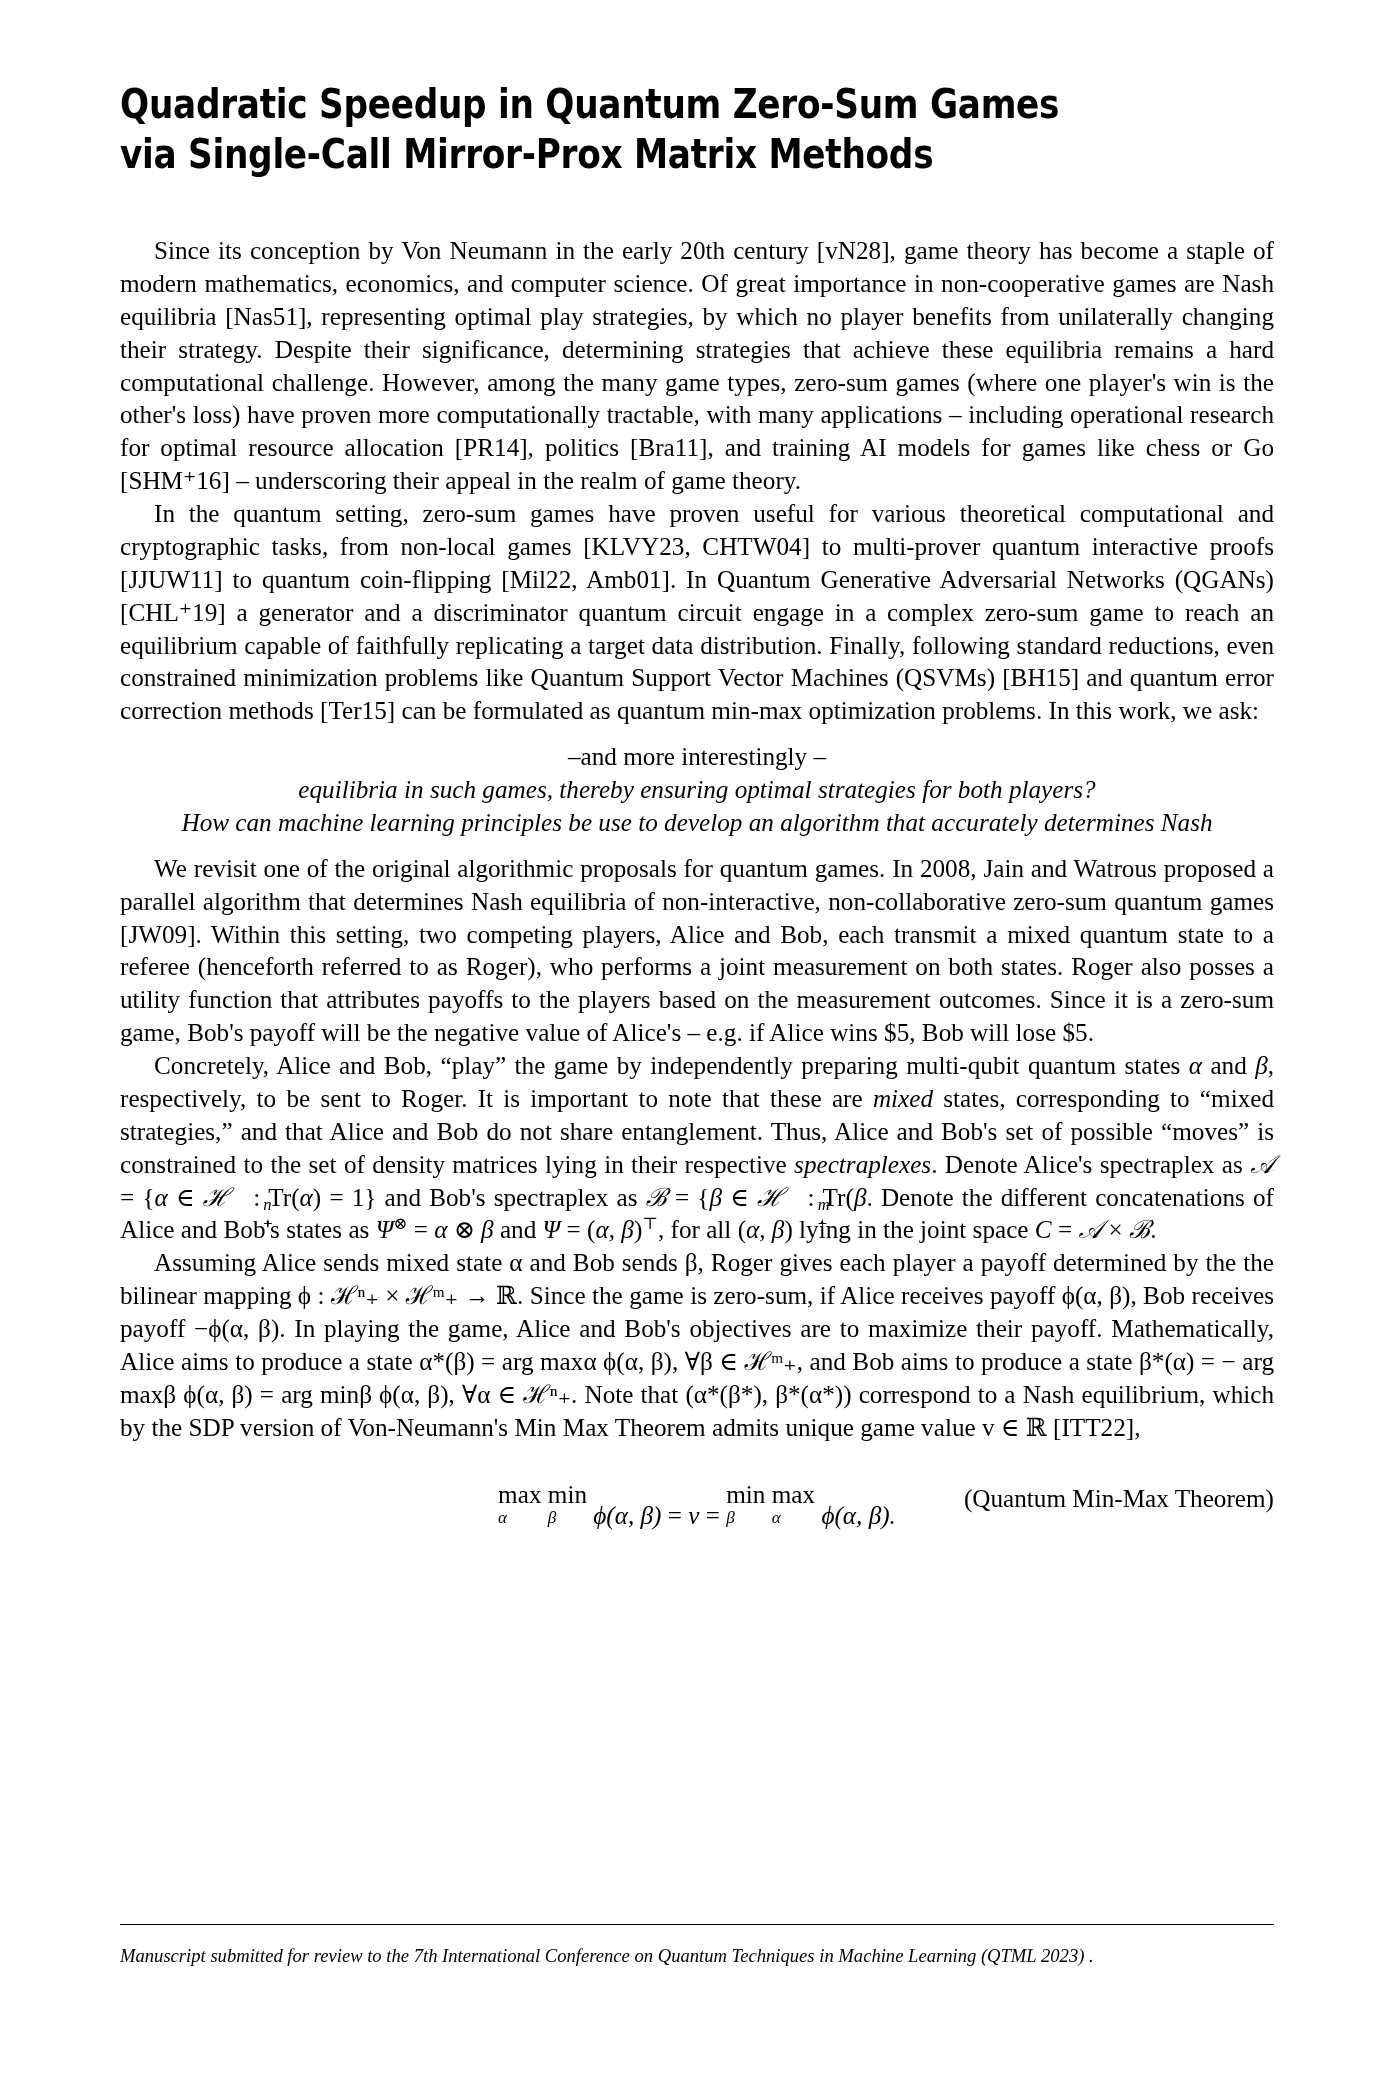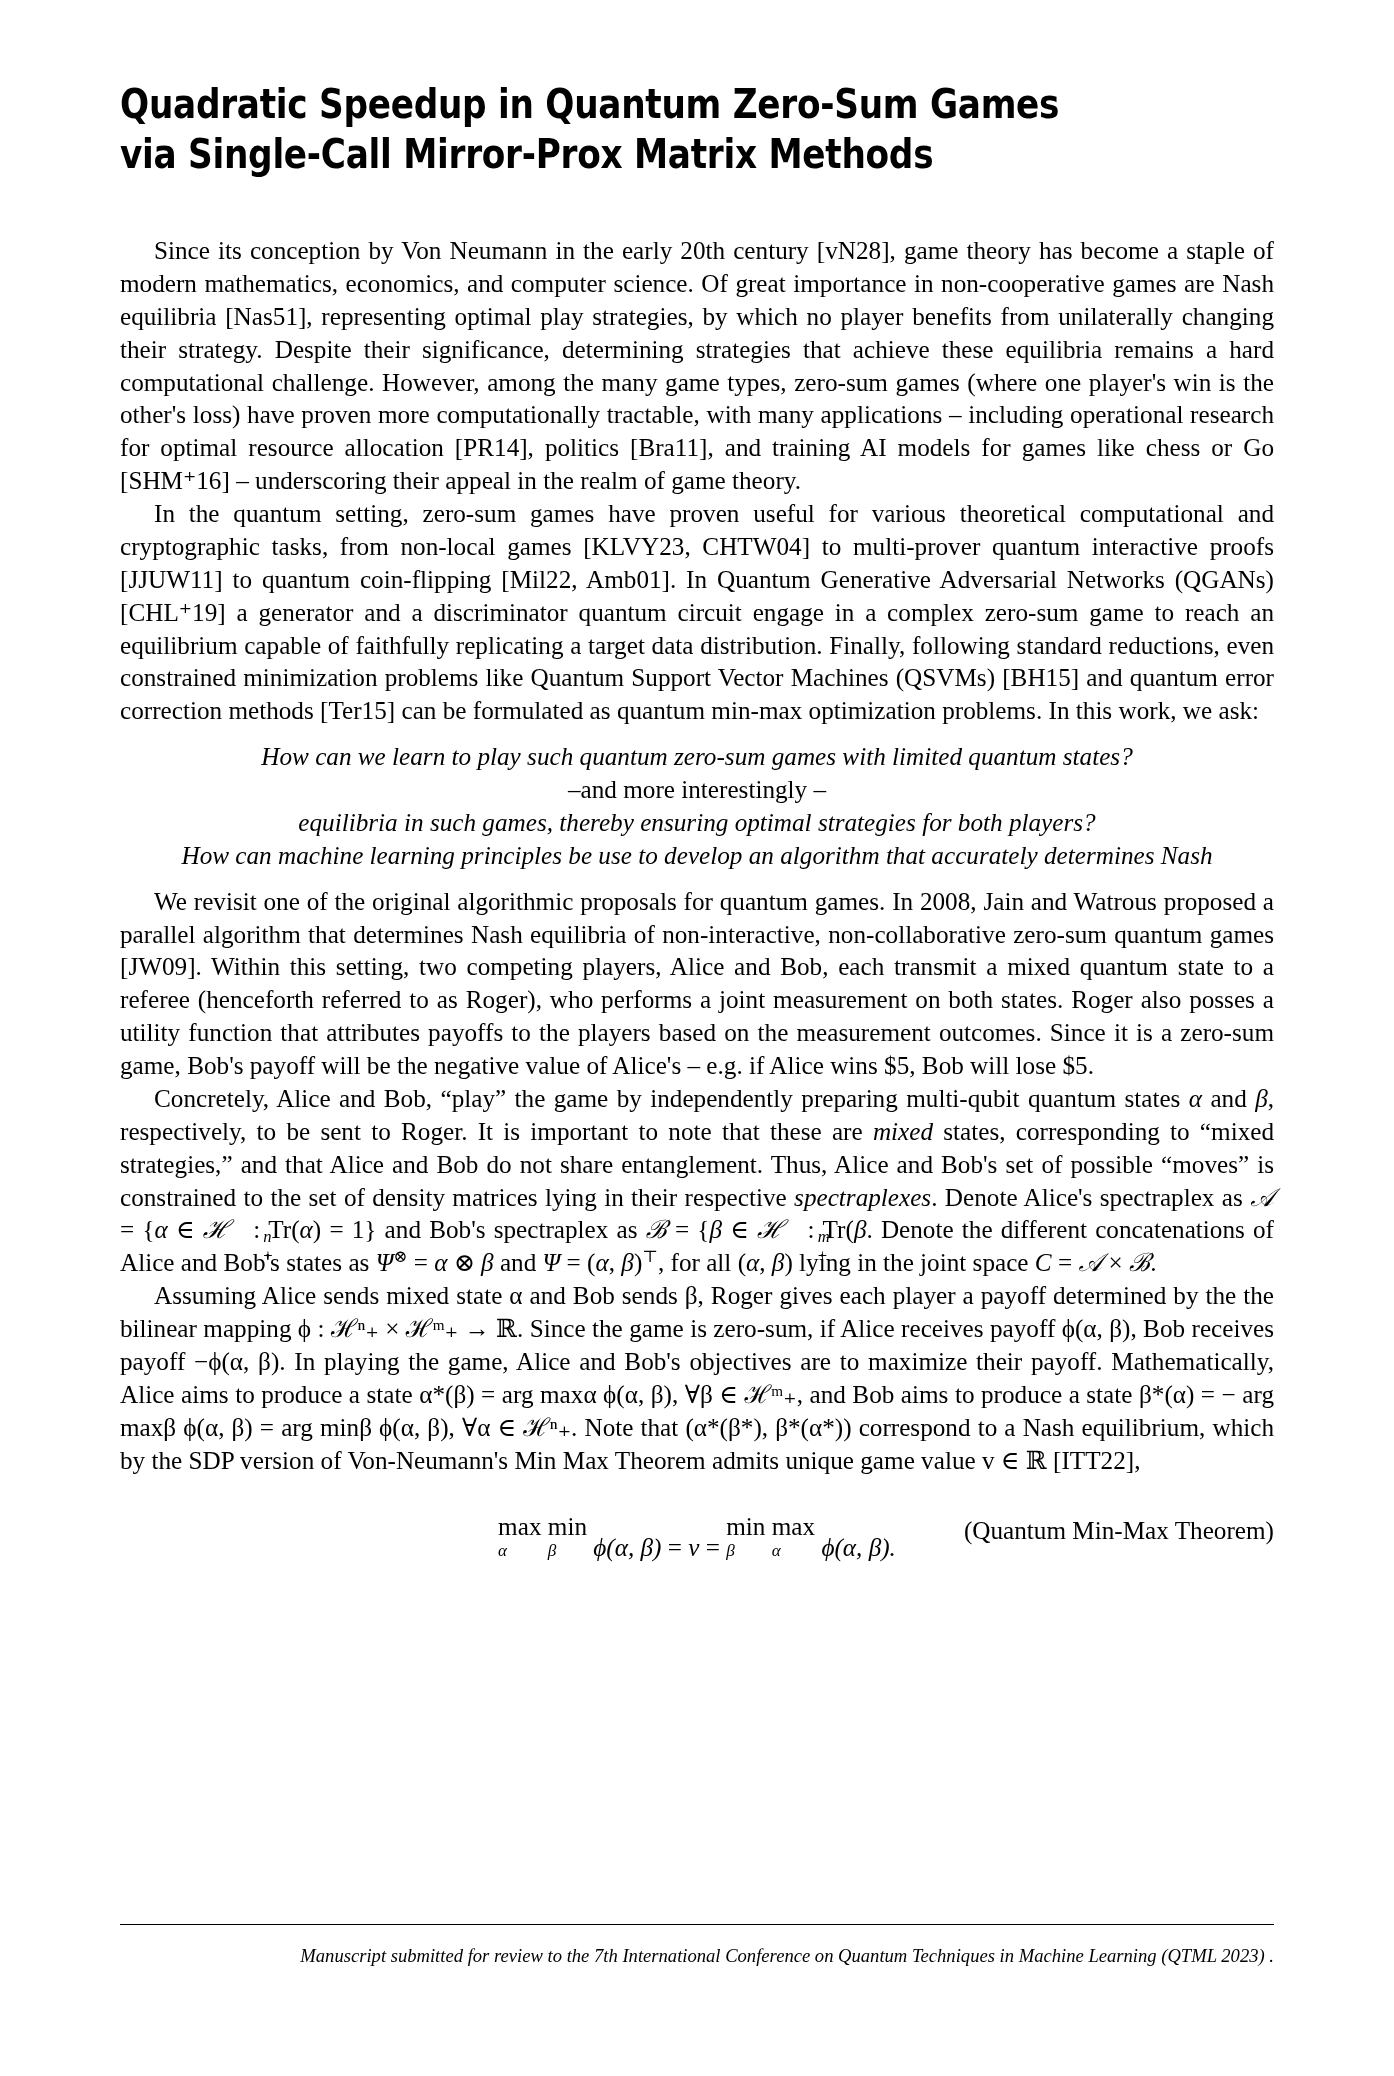--- a/index.html
+++ b/index.html
@@ -148,41 +148,40 @@
     background: #000;
   }
   .footer-note {
     position: absolute;
     left: 120px;
     top: 1944px;
     width: 1154px;
     font-style: italic;
     font-size: 18.6px;
     line-height: 1.3;
-    text-align: right;
+    text-align: left;
   }
 </style>
 </head>
 <body>
 
 <div class="page">
 
   <h1 class="title">
     <span class="tline">Quadratic Speedup in Quantum Zero-Sum Games</span>
     <span class="tline">via Single-Call Mirror-Prox Matrix Methods</span>
   </h1>
 
   <div class="body-col">
 
     <p class="para">Since its conception by Von Neumann in the early 20th century [vN28], game theory has become a staple of modern mathematics, economics, and computer science. Of great importance in non-cooperative games are Nash equilibria [Nas51], representing optimal play strategies, by which no player benefits from unilaterally changing their strategy. Despite their significance, determining strategies that achieve these equilibria remains a hard computational challenge. However, among the many game types, zero-sum games (where one player's win is the other's loss) have proven more computationally tractable, with many applications – including operational research for optimal resource allocation [PR14], politics [Bra11], and training AI models for games like chess or Go [SHM⁺16] – underscoring their appeal in the realm of game theory.</p>
 
     <p class="para">In the quantum setting, zero-sum games have proven useful for various theoretical computational and cryptographic tasks, from non-local games [KLVY23, CHTW04] to multi-prover quantum interactive proofs [JJUW11] to quantum coin-flipping [Mil22, Amb01]. In Quantum Generative Adversarial Networks (QGANs) [CHL⁺19] a generator and a discriminator quantum circuit engage in a complex zero-sum game to reach an equilibrium capable of faithfully replicating a target data distribution. Finally, following standard reductions, even constrained minimization problems like Quantum Support Vector Machines (QSVMs) [BH15] and quantum error correction methods [Ter15] can be formulated as quantum min-max optimization problems. In this work, we ask:</p>
 
     <div class="question-block">
-      <span class="q-line">How can we learn to play such quantum zero-sum games with limited quantum states?</span>
       <span class="q-mid">–and more interestingly –</span>
       <span class="q-two">equilibria in such games, thereby ensuring optimal strategies for both players?</span>
       <span class="q-two">How can machine learning principles be use to develop an algorithm that accurately determines Nash</span>
     </div>
 
     <p class="para">We revisit one of the original algorithmic proposals for quantum games. In 2008, Jain and Watrous proposed a parallel algorithm that determines Nash equilibria of non-interactive, non-collaborative zero-sum quantum games [JW09]. Within this setting, two competing players, Alice and Bob, each transmit a mixed quantum state to a referee (henceforth referred to as Roger), who performs a joint measurement on both states. Roger also posses a utility function that attributes payoffs to the players based on the measurement outcomes. Since it is a zero-sum game, Bob's payoff will be the negative value of Alice's – e.g. if Alice wins $5, Bob will lose $5.</p>
 
     <p class="para"><span>Concretely, Alice and Bob, “play” the game by independently preparing multi-qubit quantum states </span><span class="mi">α</span><span> and </span><span class="mi">β</span><span>, respectively, to be sent to Roger. It is important to note that these are </span><span class="mi">mixed</span><span> states, corresponding to “mixed strategies,” and that Alice and Bob do not share entanglement. Thus, Alice and Bob's set of possible “moves” is constrained to the set of density matrices lying in their respective </span><span class="mi">spectraplexes</span><span>. Denote Alice's spectraplex as </span><span class="mcal">𝒜</span><span> = {</span><span class="mi">α</span><span> ∈ </span><span class="mcal">ℋ</span><span class="hstack"><span class="up">n</span><span class="dn">+</span></span><span> : Tr(</span><span class="mi">α</span><span>) = 1} and Bob's spectraplex as </span><span class="mcal">ℬ</span><span> = {</span><span class="mi">β</span><span> ∈ </span><span class="mcal">ℋ</span><span class="hstack"><span class="up">m</span><span class="dn">+</span></span><span> : Tr(</span><span class="mi">β</span><span>. Denote the different concatenations of Alice and Bob's states as </span><span class="mi">Ψ</span><sup class="sp">⊗</sup> = <span class="mi">α</span> <span>⊗</span> <span class="mi">β</span><span> and </span><span class="mi">Ψ</span> = (<span class="mi">α</span>, <span class="mi">β</span>)<sup class="sp">⊤</sup><span>, for all (</span><span class="mi">α</span>, <span class="mi">β</span><span>) lying in the joint space </span><span class="mi">C</span> = <span class="mcal">𝒜</span> <span>×</span> <span class="mcal">ℬ</span>.</p>
 
     <p class="para">Assuming Alice sends mixed state α and Bob sends β, Roger gives each player a payoff determined by the the bilinear mapping ϕ : ℋⁿ₊ × ℋᵐ₊ → ℝ. Since the game is zero-sum, if Alice receives payoff ϕ(α, β), Bob receives payoff −ϕ(α, β). In playing the game, Alice and Bob's objectives are to maximize their payoff. Mathematically, Alice aims to produce a state α*(β) = arg maxα ϕ(α, β), ∀β ∈ ℋᵐ₊, and Bob aims to produce a state β*(α) = − arg maxβ ϕ(α, β) = arg minβ ϕ(α, β), ∀α ∈ ℋⁿ₊. Note that (α*(β*), β*(α*)) correspond to a Nash equilibrium, which by the SDP version of Von-Neumann's Min Max Theorem admits unique game value v ∈ ℝ [ITT22],</p>

